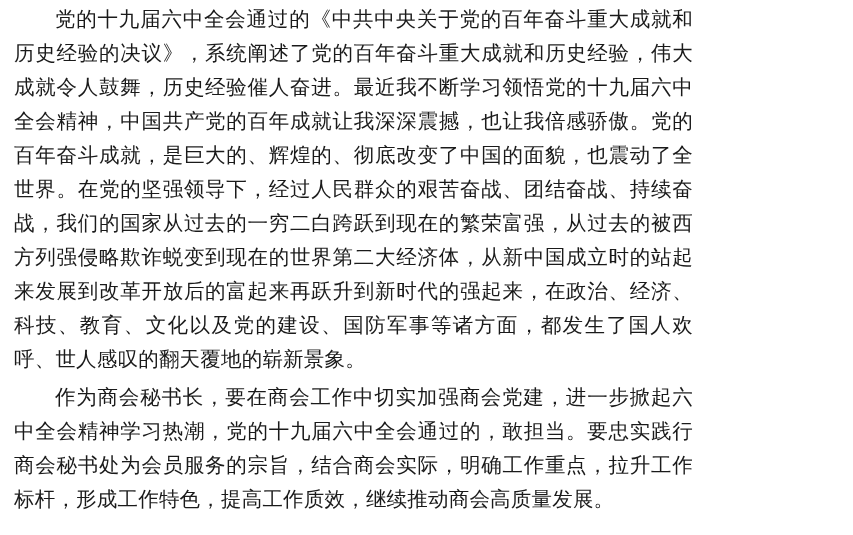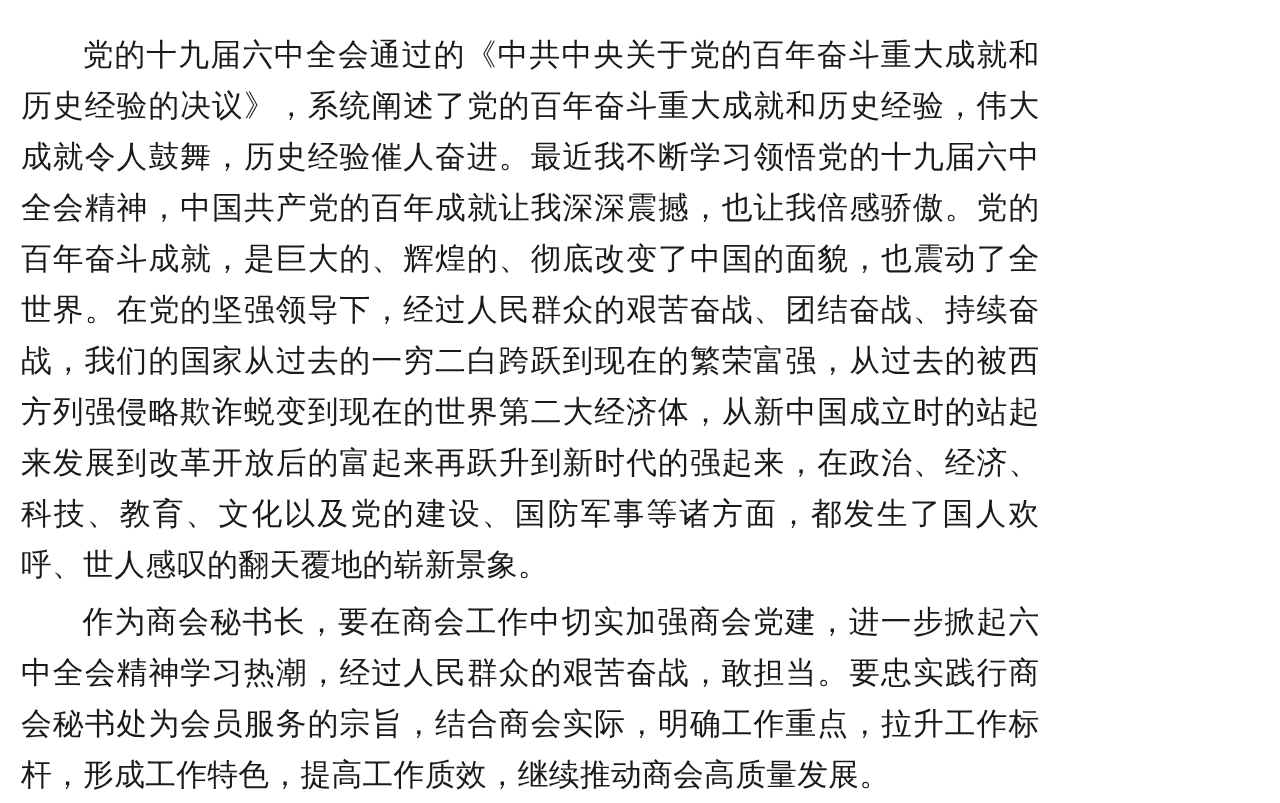--- a/index.html
+++ b/index.html
@@ -11,21 +11,21 @@
     height: 535px;
     background: #ffffff;
     font-family: "Liberation Serif", "DejaVu Serif", serif;
     overflow: hidden;
   }
   .page {
     position: relative;
     width: 711px;
     height: 535px;
     box-sizing: border-box;
-    padding: 20px 18px 10px 14px;
+    padding: 2px 18px 10px 14px;
     background: #ffffff;
   }
   .doc-body {
     display: block;
   }
   .para {
     margin: 0 0 2px 0;
     text-indent: 2em;
     font-size: 20.5px;
     line-height: 34px;
@@ -46,16 +46,16 @@
     height: 535px;
     background: #ffffff;
   }
 </style>
 </head>
 <body>
 
 <div class="page">
   <div class="doc-body">
     <p class="para first">党的十九届六中全会通过的《中共中央关于党的百年奋斗重大成就和历史经验的决议》，系统阐述了党的百年奋斗重大成就和历史经验，伟大成就令人鼓舞，历史经验催人奋进。最近我不断学习领悟党的十九届六中全会精神，中国共产党的百年成就让我深深震撼，也让我倍感骄傲。党的百年奋斗成就，是巨大的、辉煌的、彻底改变了中国的面貌，也震动了全世界。在党的坚强领导下，经过人民群众的艰苦奋战、团结奋战、持续奋战，我们的国家从过去的一穷二白跨跃到现在的繁荣富强，从过去的被西方列强侵略欺诈蜕变到现在的世界第二大经济体，从新中国成立时的站起来发展到改革开放后的富起来再跃升到新时代的强起来，在政治、经济、科技、教育、文化以及党的建设、国防军事等诸方面，都发生了国人欢呼、世人感叹的翻天覆地的崭新景象。</p>
-    <p class="para second">作为商会秘书长，要在商会工作中切实加强商会党建，进一步掀起六中全会精神学习热潮，经过人民群众的艰苦奋战，敢担当。要忠实践行商会秘书处为会员服务的宗旨，结合商会实际，明确工作重点，拉升工作标杆，形成工作特色，提高工作质效，继续推动商会高质量发展。</p>
+    <p class="para second">作为商会秘书长，要在商会工作中切实加强商会党建，进一步掀起六中全会精神学习热潮，党的十九届六中全会通过的，敢担当。要忠实践行商会秘书处为会员服务的宗旨，结合商会实际，明确工作重点，拉升工作标杆，形成工作特色，提高工作质效，继续推动商会高质量发展。</p>
   </div>
   <div class="right-edge-rule"></div>
 </div>
 
 </body></html>

